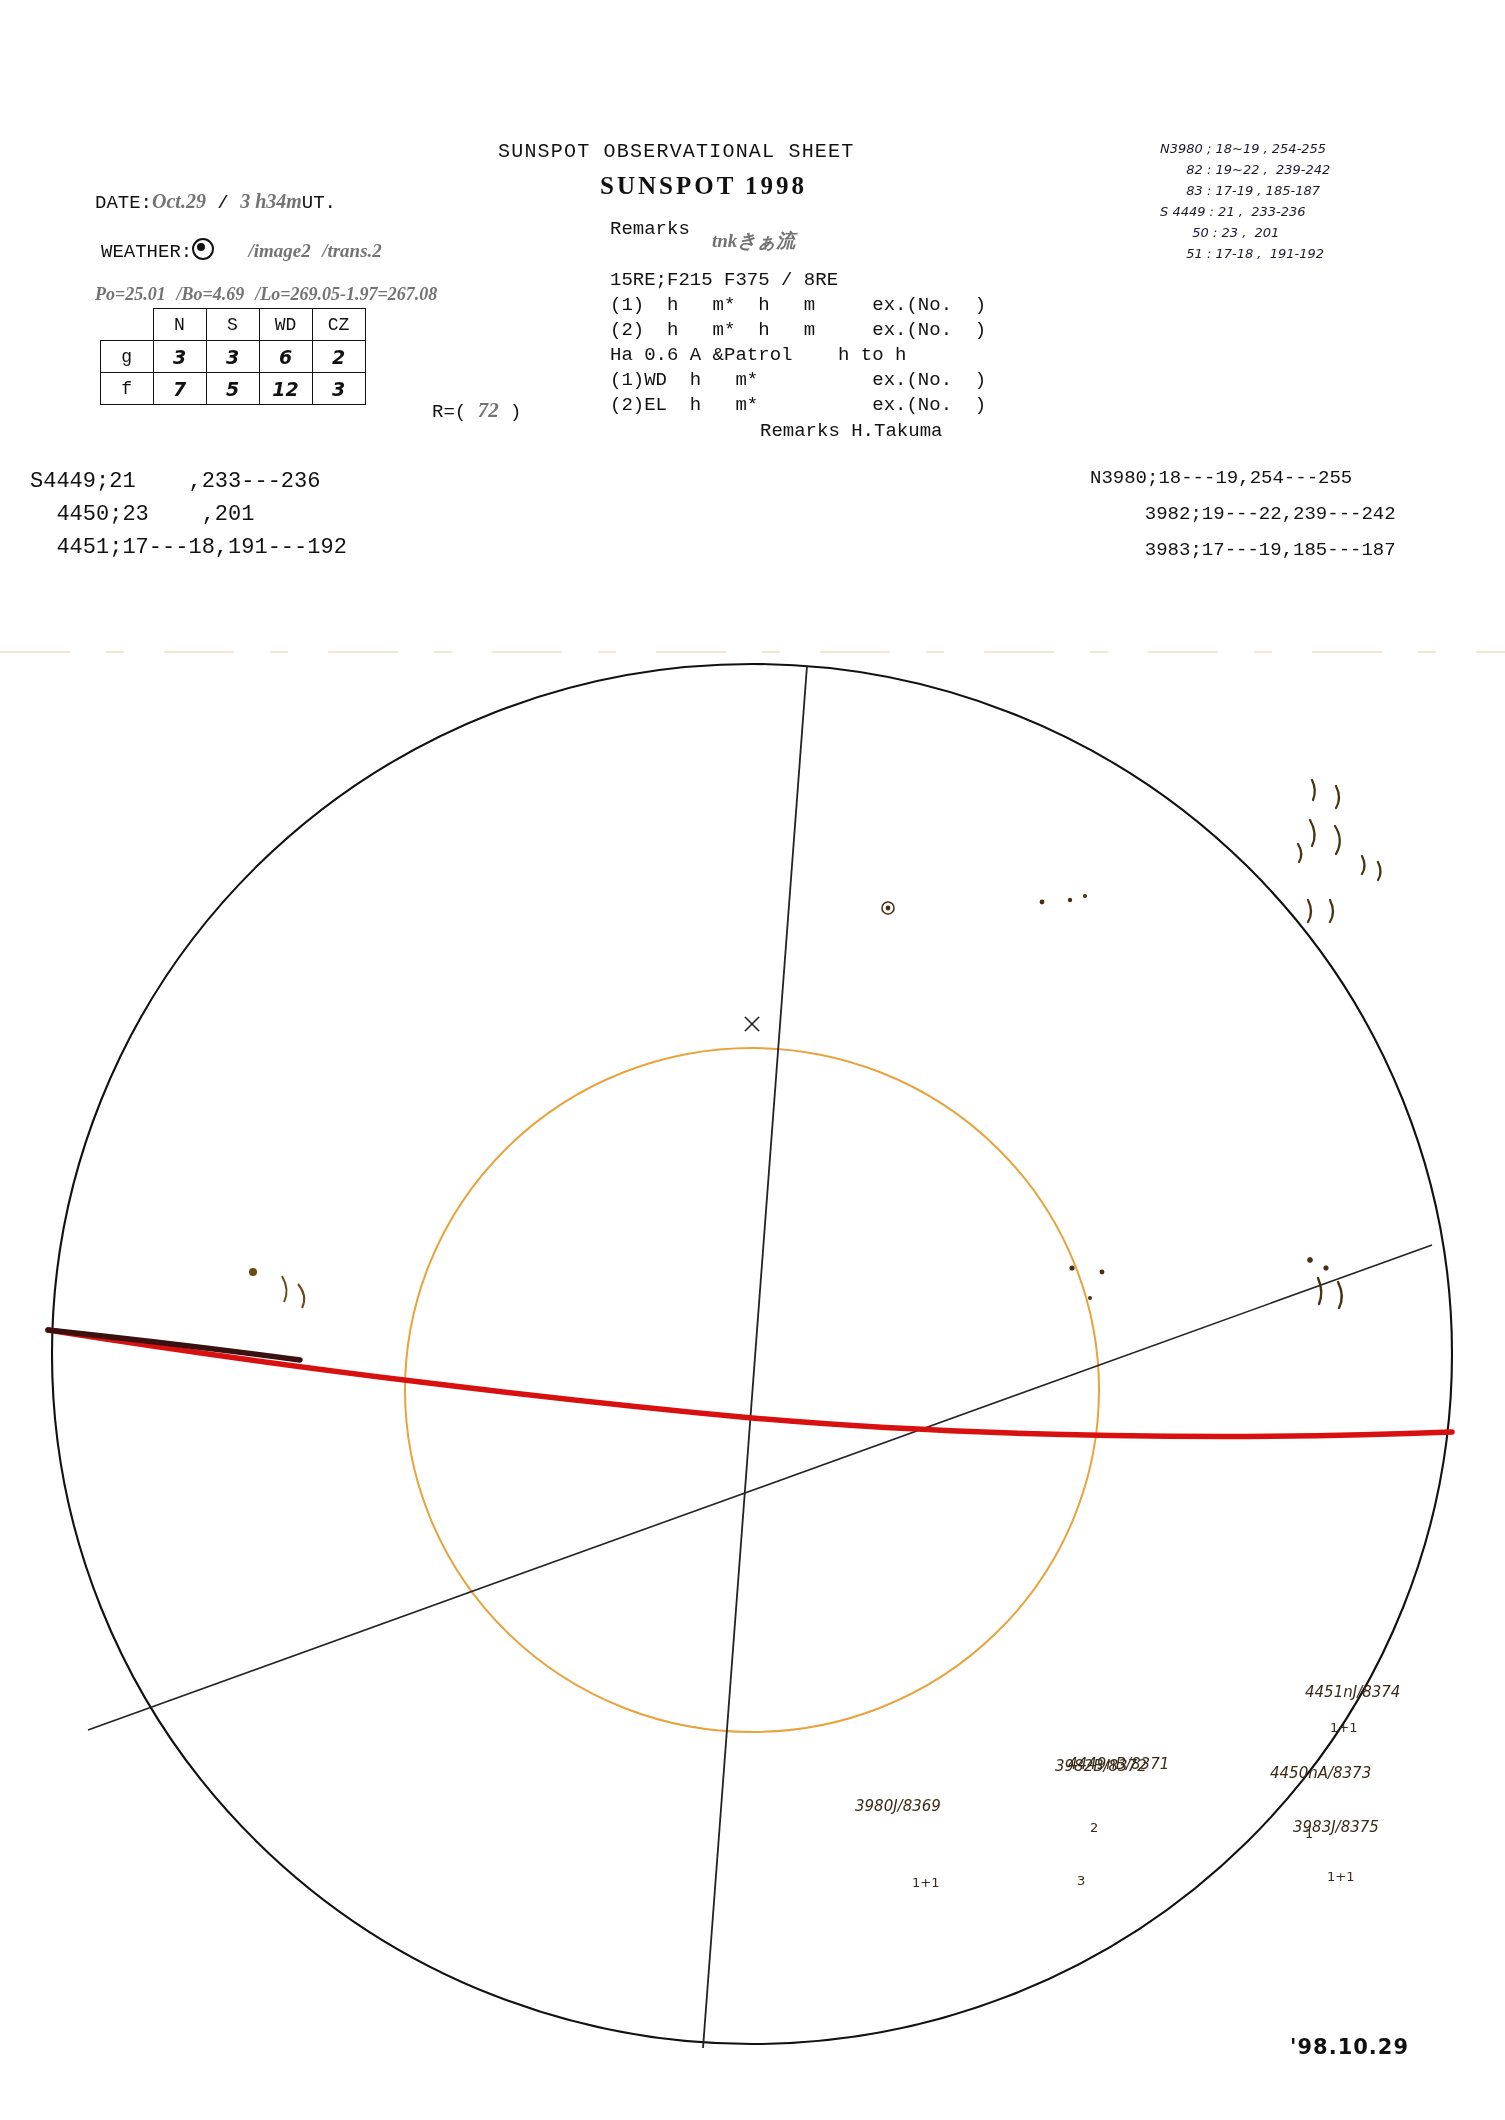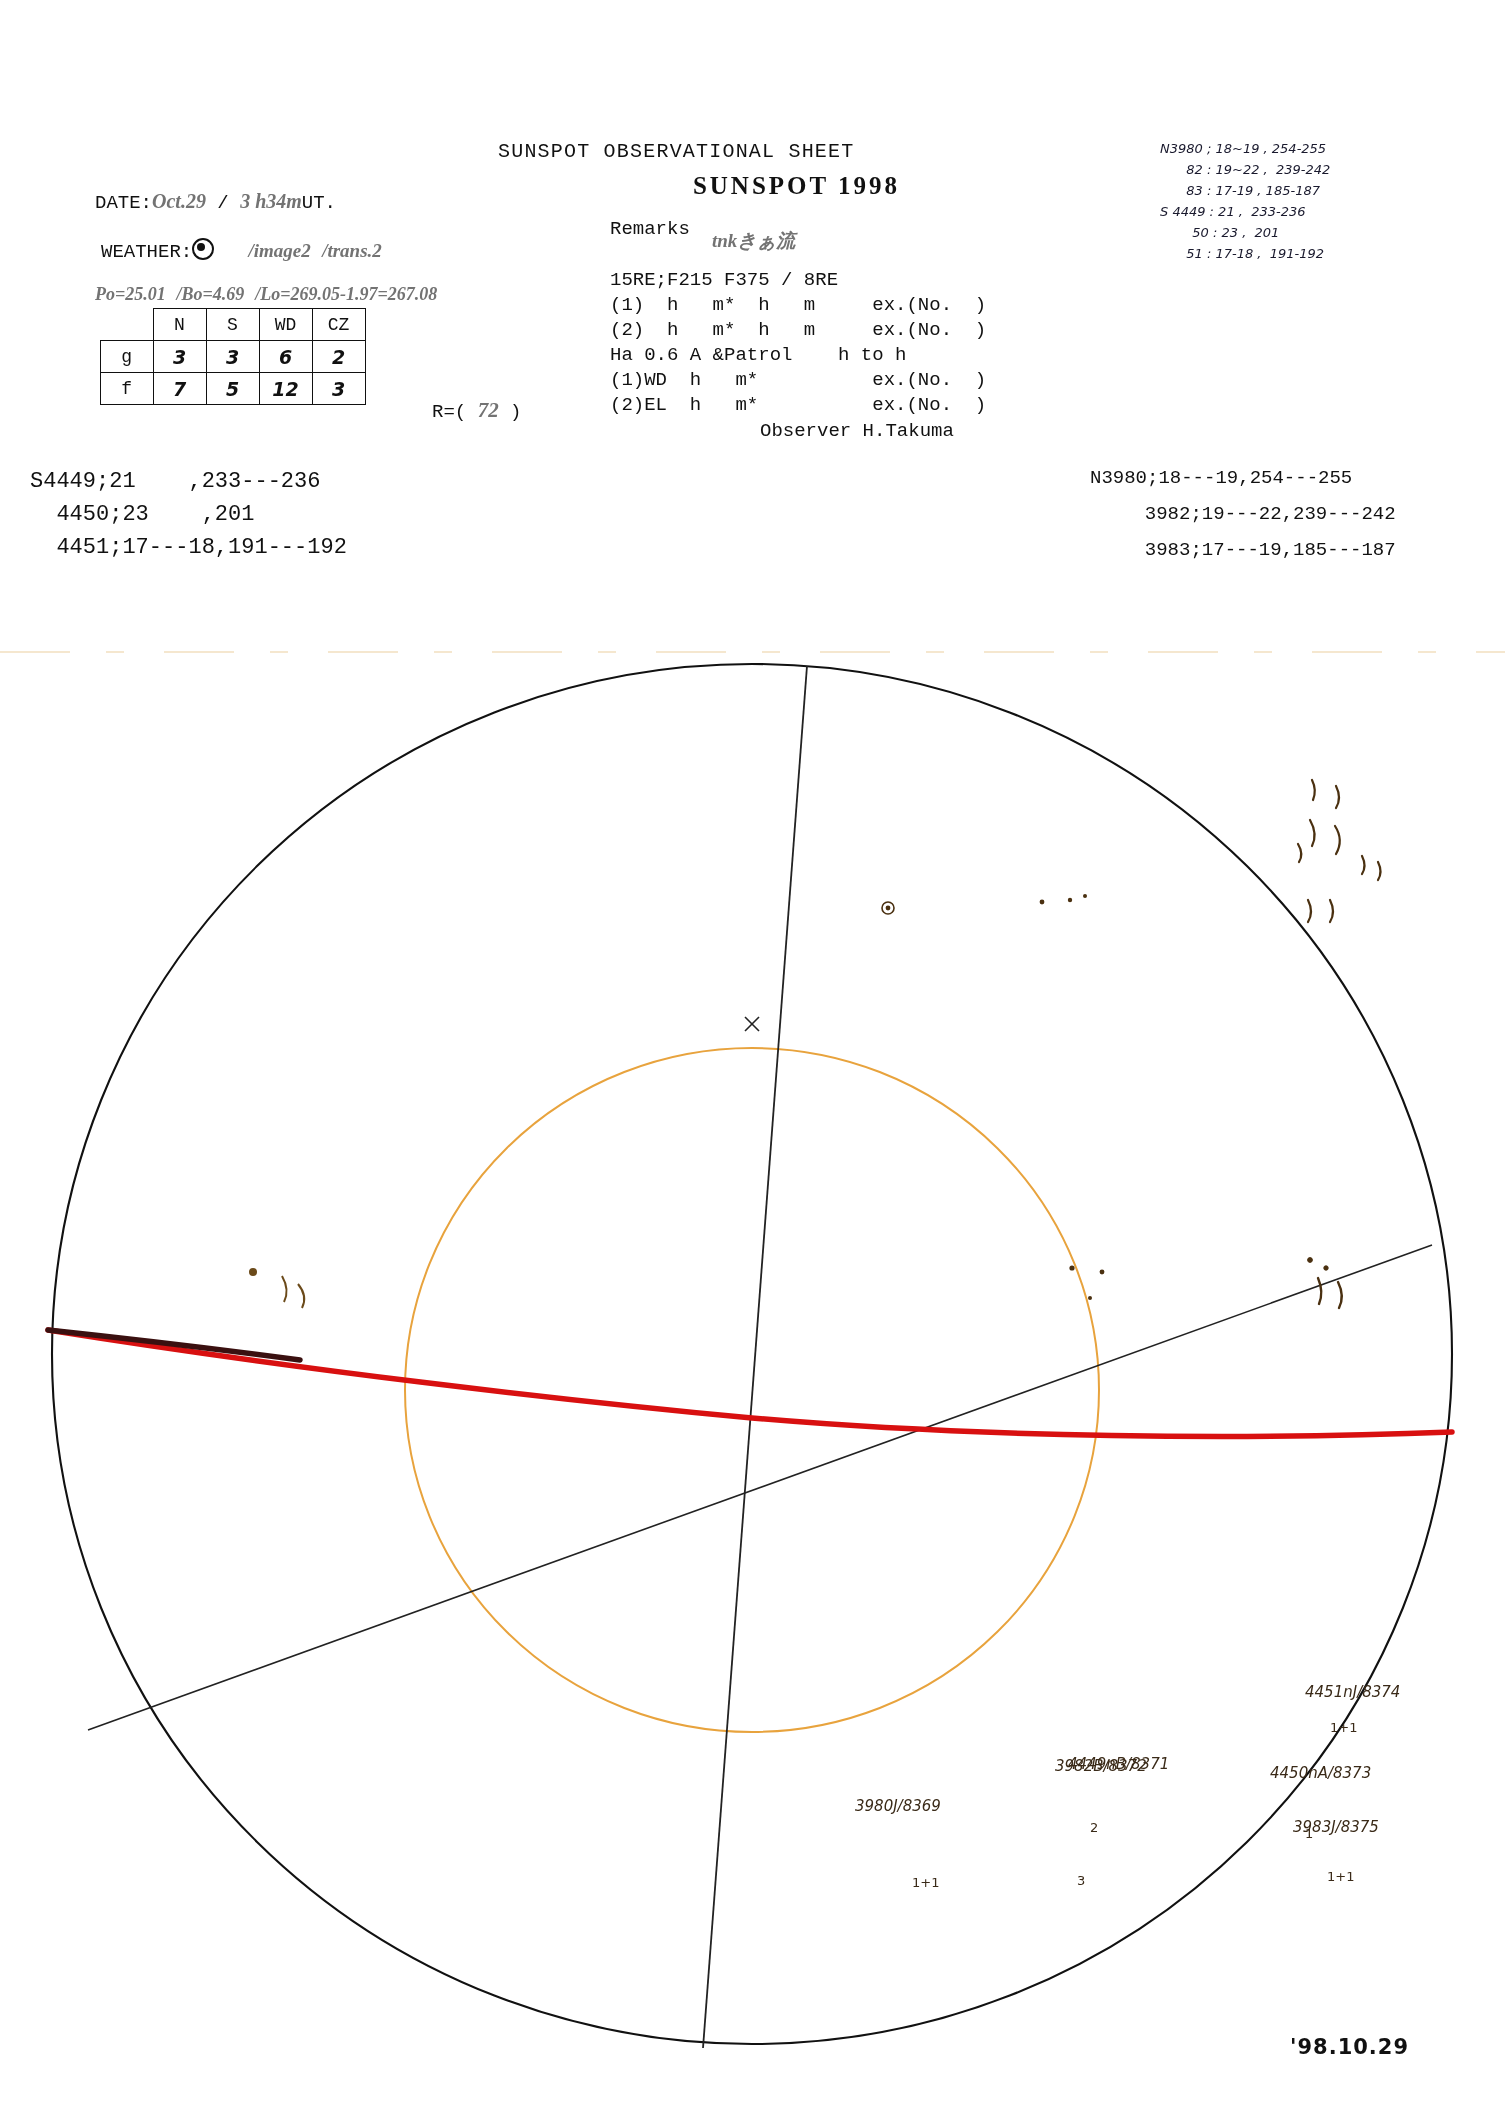--- a/index.html
+++ b/index.html
@@ -21,21 +21,21 @@
   .title-main {
     left: 498px; top: 140px; width: 500px;
     font-family: "Liberation Mono", monospace;
     font-size: 20px; letter-spacing: 1.2px;
     text-align: left;
   }
   .title-sub {
     left: 600px; top: 172px; width: 300px;
     font-family: "Liberation Serif", serif;
     font-size: 25px; font-weight: bold; letter-spacing: 3px;
-    text-align: right;
+    text-align: left;
   }
 
   .hand {
     font-family: Liberation Serif, serif;
     font-style: italic;
     font-weight: bold;
     color: #737373;
   }
 
   .lbl { font-family: "Liberation Mono", monospace; font-size: 19px; }
@@ -184,21 +184,21 @@
 <div class="abs remarks-lbl">Remarks</div>
 <div class="abs remarks-hand hand">tnkきぁ流</div>
 
 <div class="abs midcol"><span>15RE;F215 F375 / 8RE</span>
 <span>(1)  h   m*  h   m     ex.(No.  )</span>
 <span>(2)  h   m*  h   m     ex.(No.  )</span>
 <span>Ha 0.6 A &amp;Patrol    h to h</span>
 <span>(1)WD  h   m*          ex.(No.  )</span>
 <span>(2)EL  h   m*          ex.(No.  )</span></div>
 
-<div class="abs observer">Observer  H.Takuma</div>
+<div class="abs observer">Remarks  H.Takuma</div>
 
 <div class="abs tr-hand"><span>N3980 ; 18~19 , 254-255</span>
   <span style="display:inline-block;width:18px"></span><span>82 : 19~22 ,  239-242</span>
   <span style="display:inline-block;width:18px"></span><span>83 : 17-19 , 185-187</span>
 <span>S 4449 : 21 ,  233-236</span>
   <span style="display:inline-block;width:24px"></span><span>50 : 23 ,  201</span>
   <span style="display:inline-block;width:18px"></span><span>51 : 17-18 ,  191-192</span></div>
 
 <div class="abs list-left"><span>S4449;21    ,233---236</span>
 <span>  4450;23    ,201</span>

